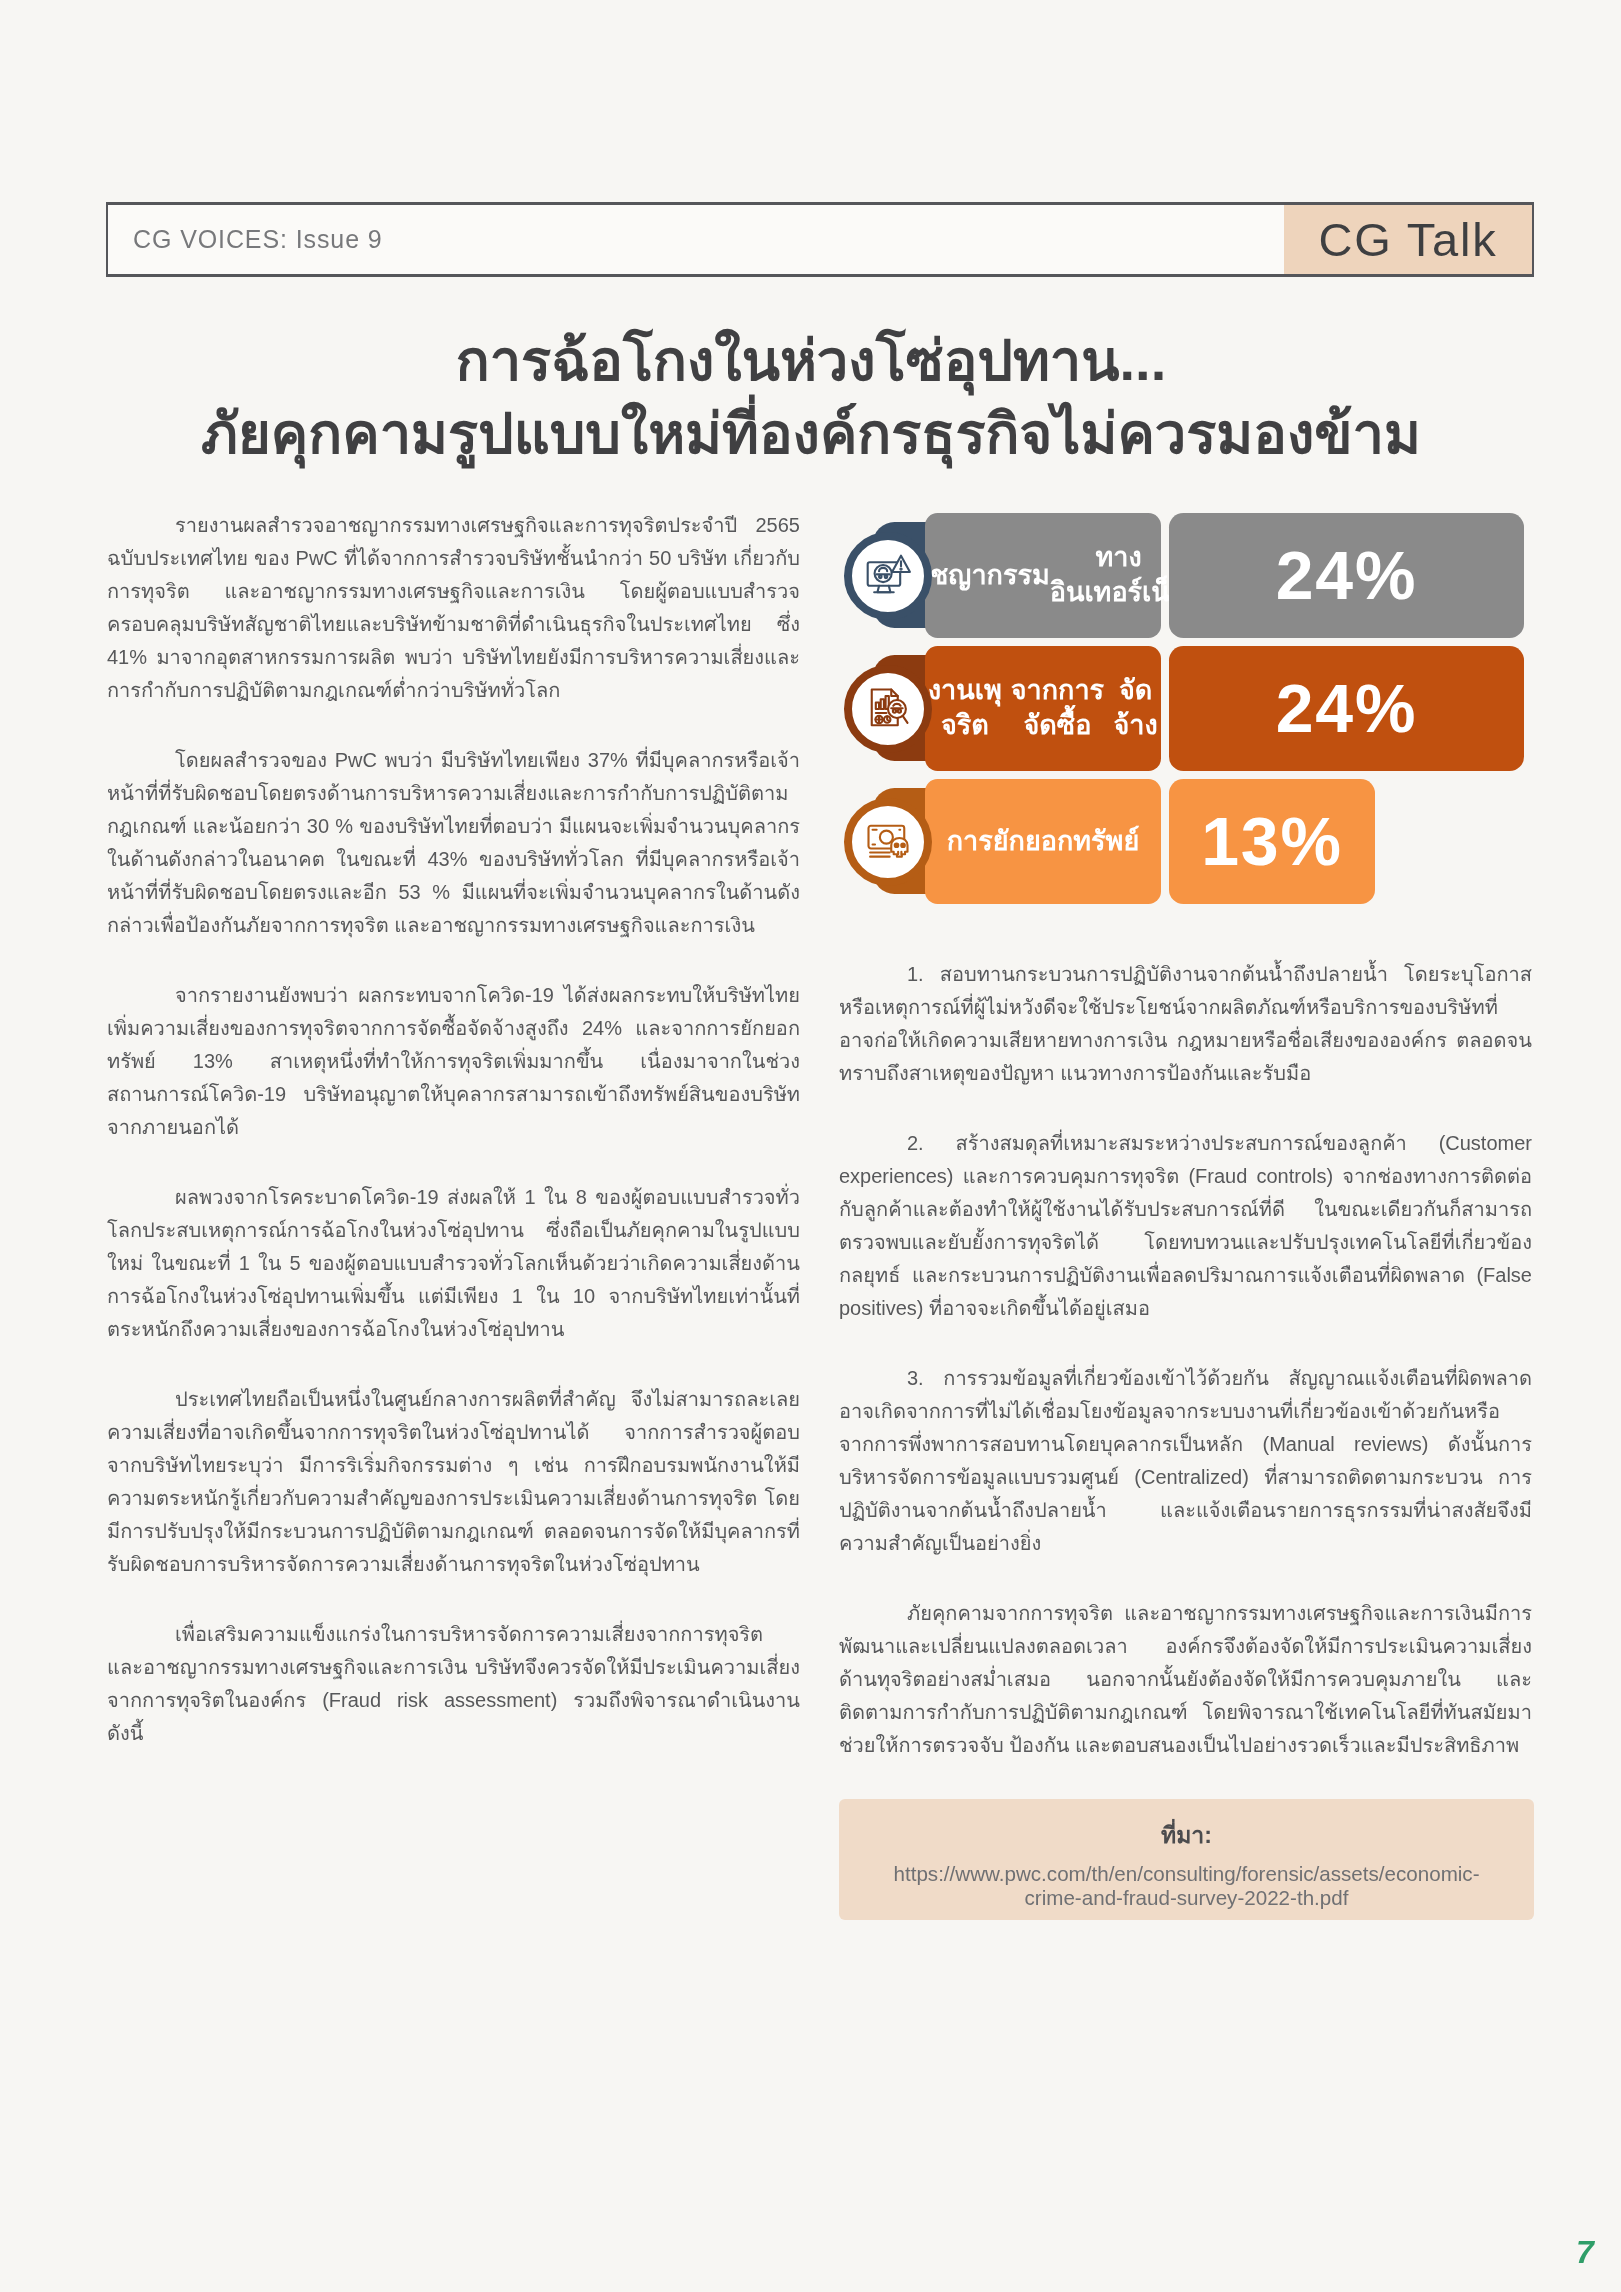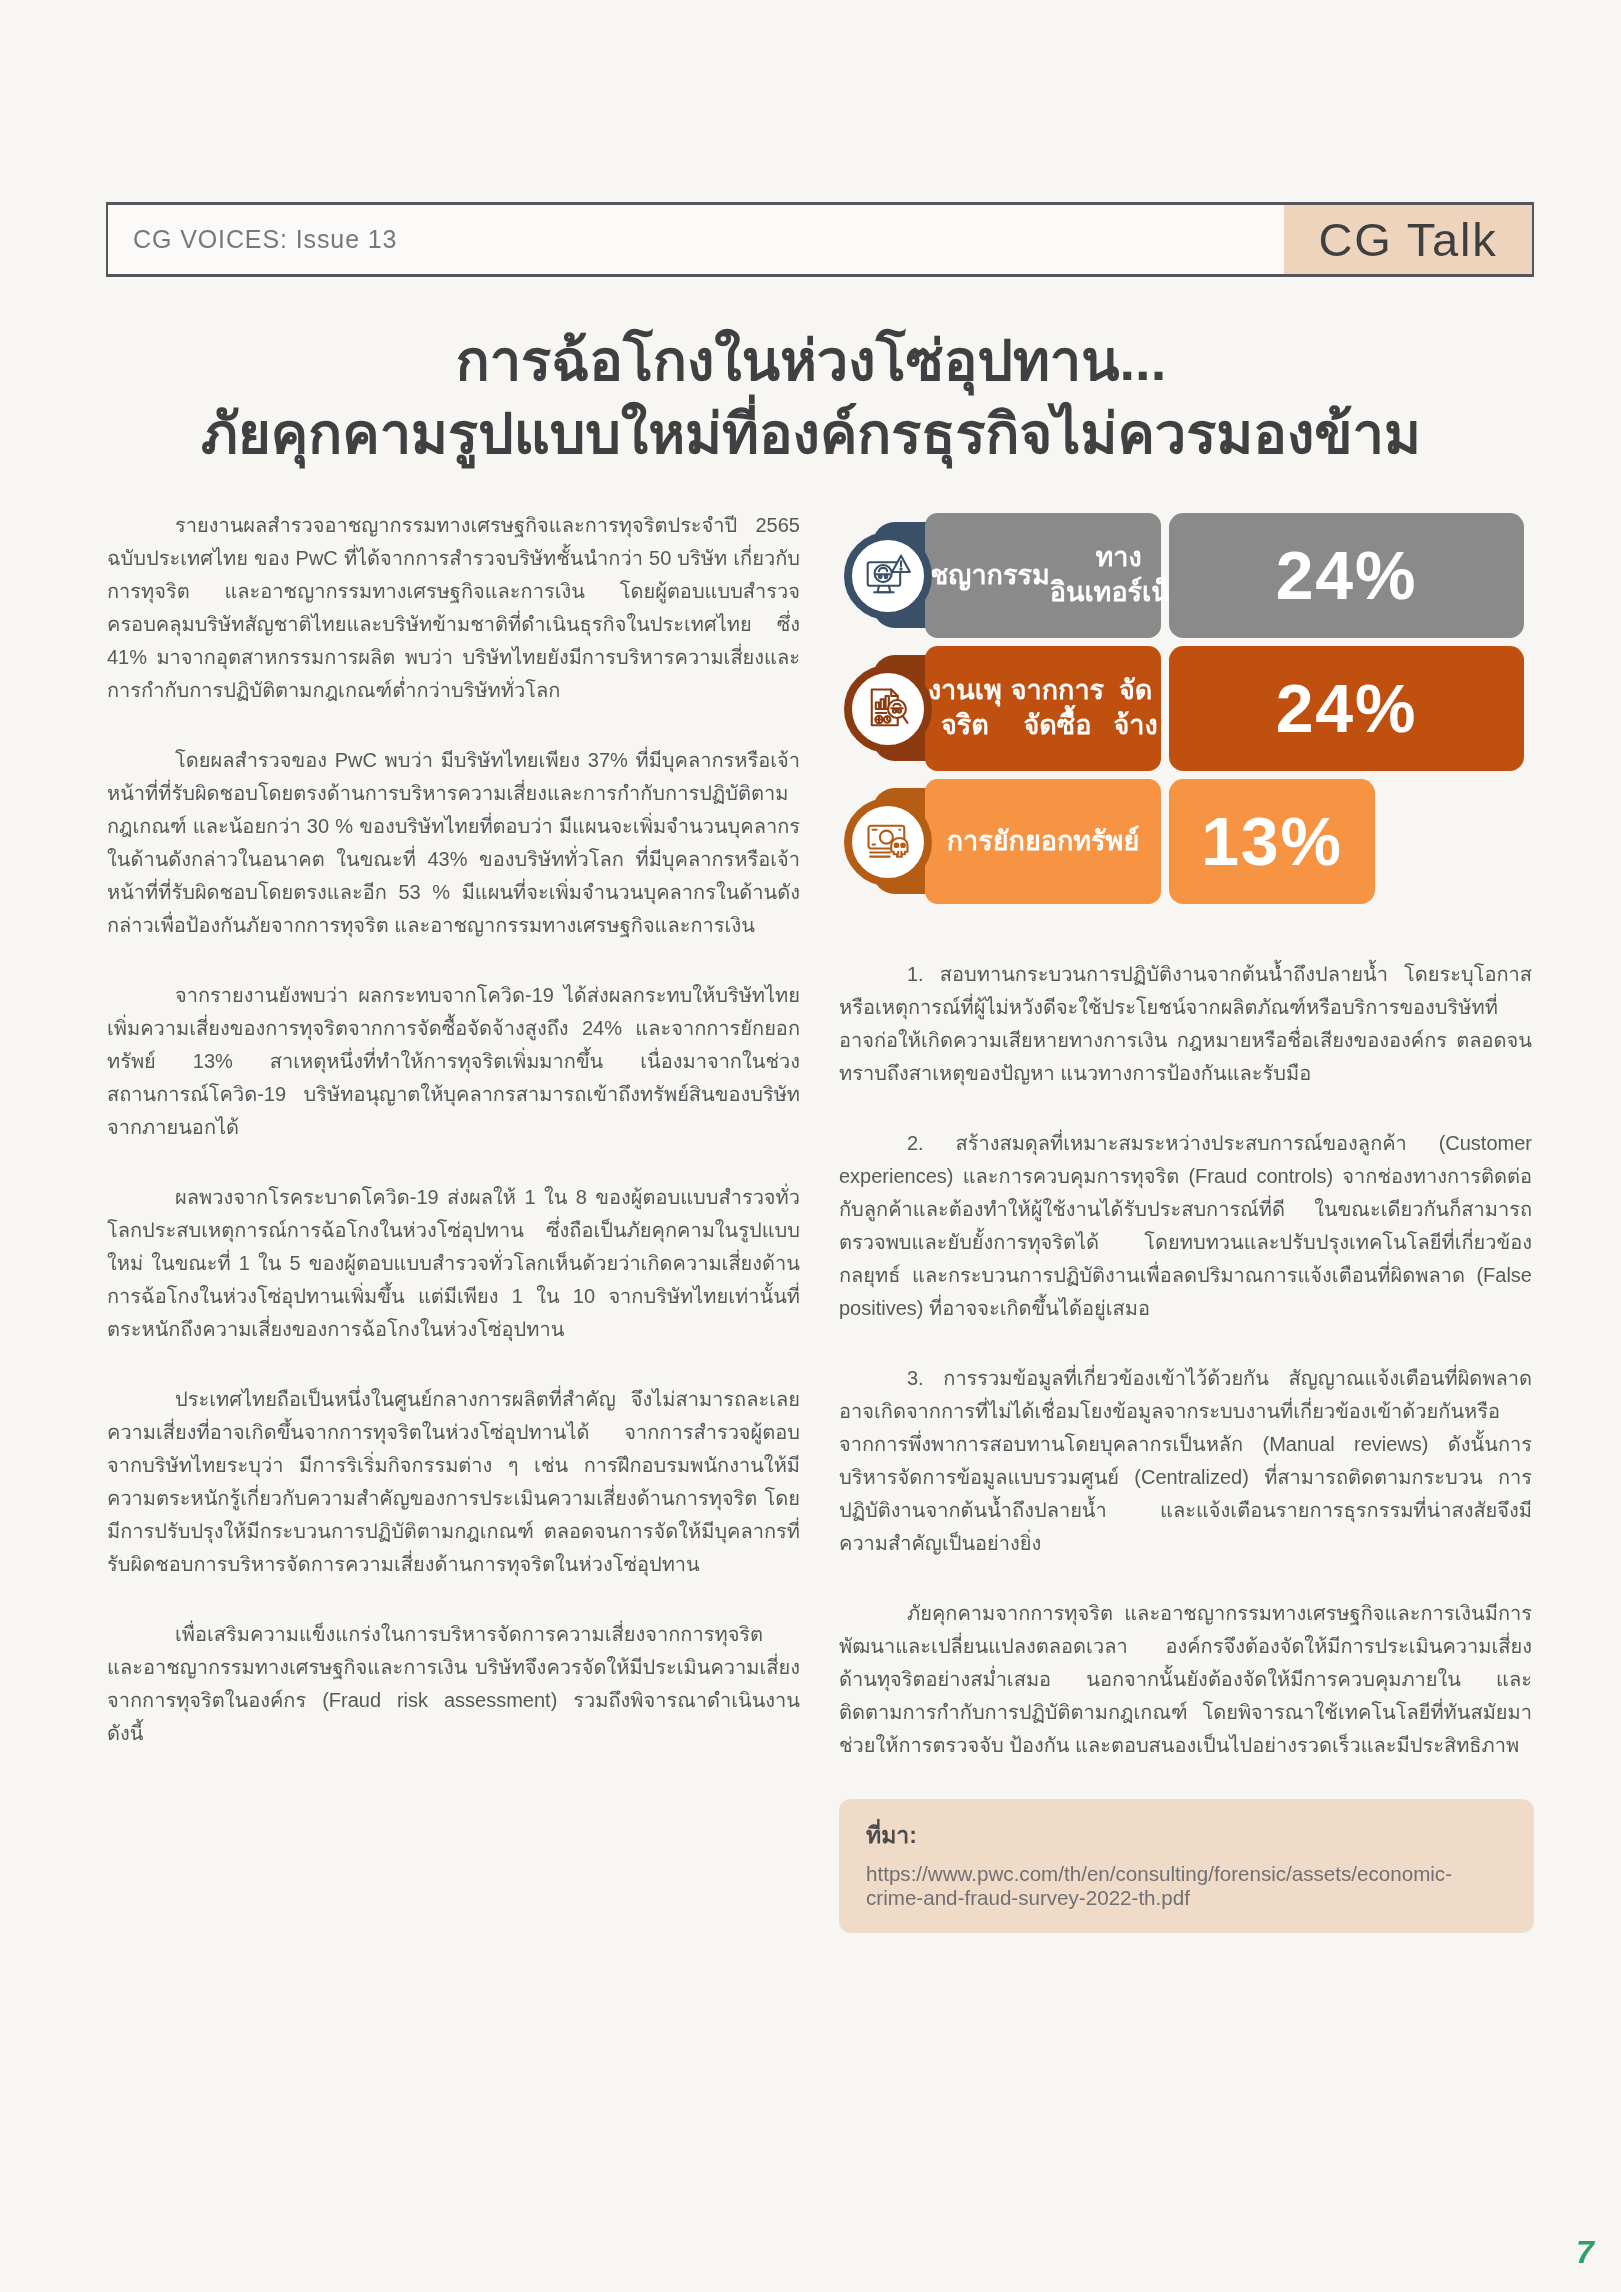--- a/index.html
+++ b/index.html
@@ -75,38 +75,38 @@
   .stat-value{
     position:absolute;left:330px;top:0;bottom:0;
     background:var(--bar);border-radius:14.3px;
     display:flex;align-items:center;justify-content:center;
     color:#ffffff;font-weight:700;font-size:68px;letter-spacing:1.8px;
   }
 
   
   .source-box{
     margin-top:36px;background:var(--srcbg,#f0dbc8);
-    border-radius:12px;padding:18px 27px 23px 27px;width:641px;box-sizing:content-box;
+    border-radius:6px;padding:18px 27px 10px 27px;width:641px;box-sizing:content-box;text-align:center;
   }
   .source-label{font-size:23px;font-weight:700;color:#4c4c4e;margin-bottom:9px;}
   .source-url{font-size:20.6px;color:#6f7073;overflow-wrap:anywhere;}
 
   
   .page-number{
     position:absolute;left:1576px;top:2234px;
     font-size:32px;font-style:italic;font-weight:700;color:var(--pgnum,#2f9e68);
   }
 </style>
 </head>
 <body>
 
 <div class="page">
 
   <div class="header">
-    <div class="header-left">CG VOICES: Issue 13</div>
+    <div class="header-left">CG VOICES: Issue 9</div>
     <div class="header-badge" style="background-color: rgb(238, 212, 188);">CG Talk</div>
   </div>
 
   <div class="title">
     <div>การฉ้อโกงในห่วงโซ่อุปทาน...</div>
     <div>ภัยคุกคามรูปแบบใหม่ที่องค์กรธุรกิจไม่ควรมองข้าม</div>
   </div>
 
   <div class="columns">
 

